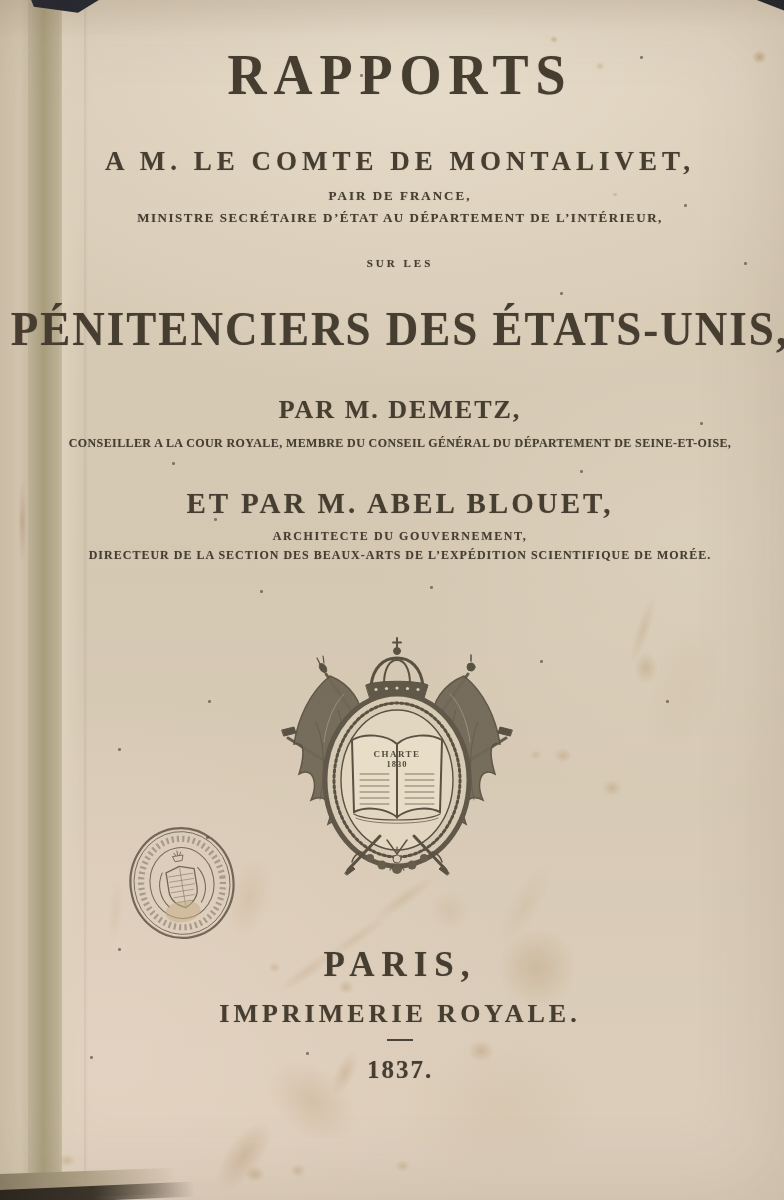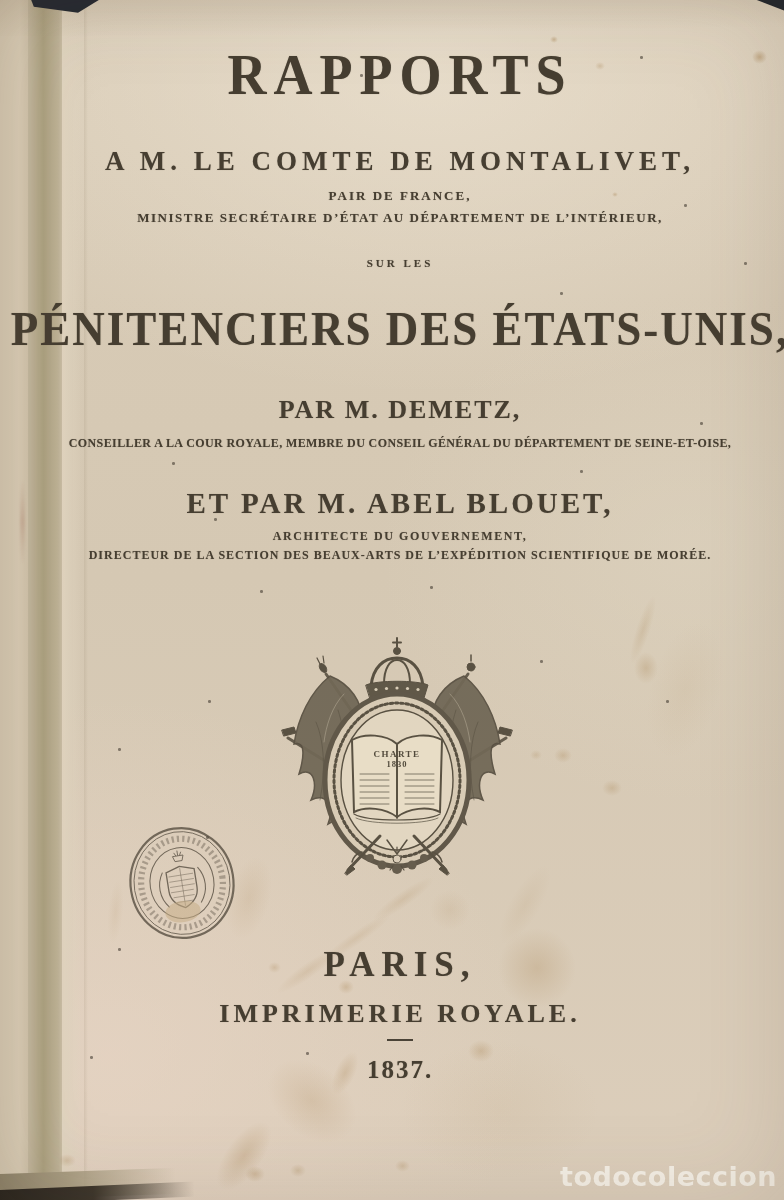--- a/index.html
+++ b/index.html
@@ -237,14 +237,13 @@
       <g>
         <path d="M56 34 h12 l-2 6 h-8 Z M58 30 l2 4 M62 28 v6 M66 30 l-2 4" stroke-width="1"></path>
         <path d="M62 46 L46 51 V72 Q46 86 62 93 Q78 86 78 72 V51 Z" stroke-width="1.5"></path>
         <path d="M48 56 h28 M48 62 h28 M48 68 h28 M48 74 h26 M50 80 h24 M53 86 h18 M62 48 v43" stroke-width=".8" opacity=".7"></path>
         <path d="M42 50 C34 62 34 78 44 90 M82 50 C90 62 90 78 80 90" stroke-width="1.2"></path>
       </g>
       <ellipse cx="58" cy="97" rx="20" ry="12" fill="#c0a478" opacity=".55" stroke="none"></ellipse>
     </g>
   </svg>
 
-  <div class="watermark">todocoleccion</div>
 </div>
 
 </body></html>

